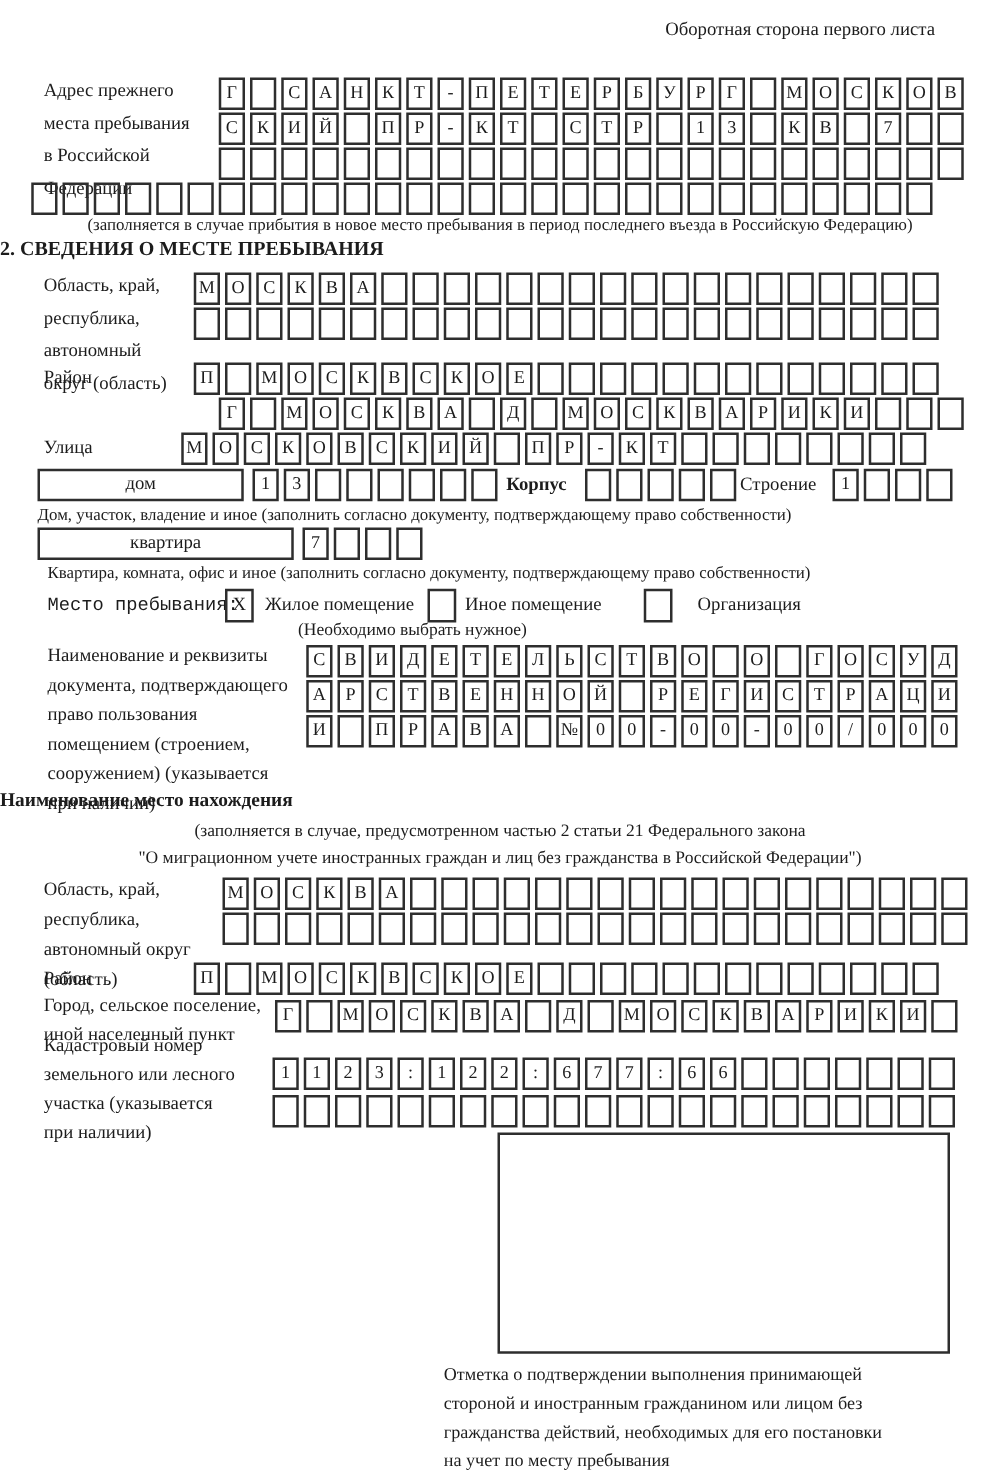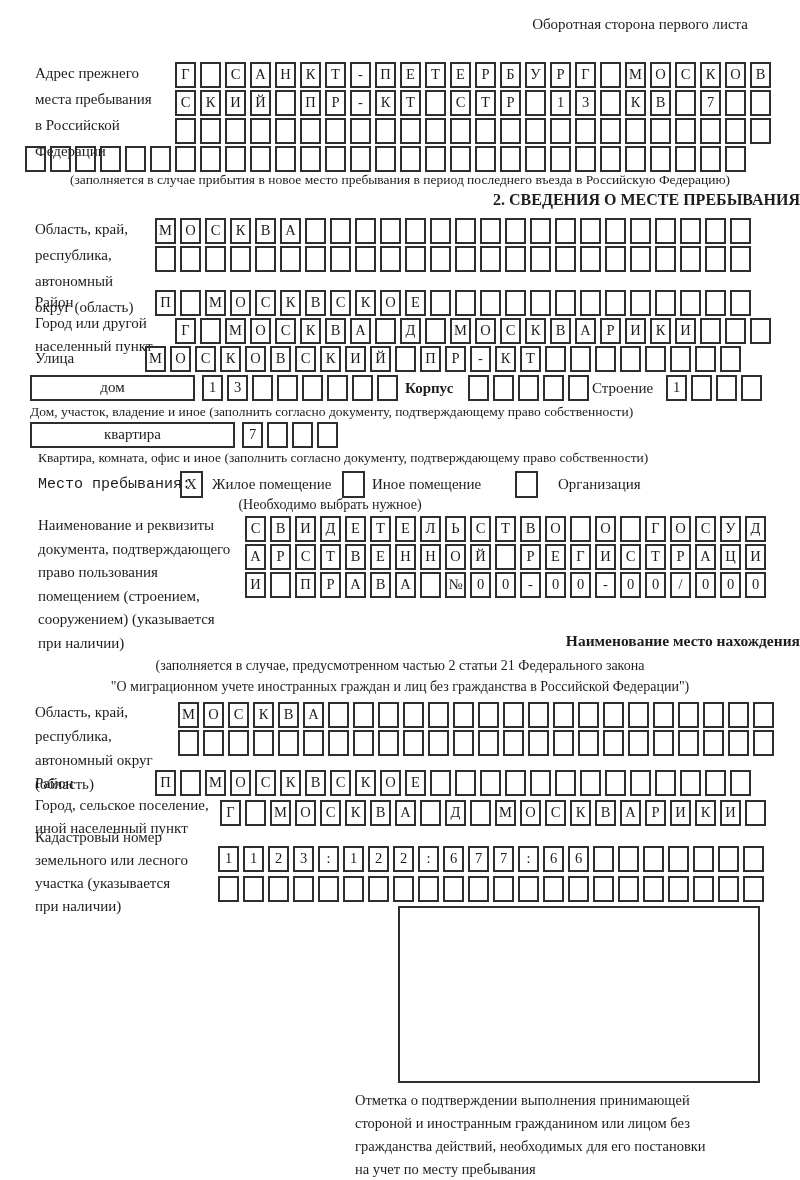--- a/index.html
+++ b/index.html
@@ -18,21 +18,21 @@
   }
   .checkbox{
     display:inline-block;width:23px;height:27px;border:2px solid #2e2e2e;box-sizing:border-box;
     text-align:center;font-size:15px;line-height:22px;vertical-align:top;
   }
   .wide-box{
     border:2px solid #2e2e2e;box-sizing:border-box;height:26px;
     text-align:center;font-size:15px;line-height:21px;
   }
   .center-note{left:0;width:800px;text-align:center;font-size:13.5px;}
-  .sec-title{left:0;width:800px;text-align:right;font-size:16px;font-weight:bold;}
+  .sec-title{left:0;width:800px;text-align:left;font-size:16px;font-weight:bold;}
   .caption{font-size:13.5px;}
   .corner{font-size:15px;}
   .mark-rect{border:2px solid #2e2e2e;box-sizing:border-box;background:#fff;}
 </style>
 </head>
 <body>
 
 <div class="page">
 
   <div class="abs corner" style="top:16px;right:52px;">Оборотная сторона первого листа</div>
@@ -52,22 +52,20 @@
   <div class="abs lbl" style="left:35px;top:216px;width:130px;line-height:26px;">Область, край,
 республика,
 автономный
 округ (область)</div>
   <div class="row" style="left:155px;top:218px;"><span class="cbox">М</span><span class="cbox">О</span><span class="cbox">С</span><span class="cbox">К</span><span class="cbox">В</span><span class="cbox">А</span><span class="cbox"></span><span class="cbox"></span><span class="cbox"></span><span class="cbox"></span><span class="cbox"></span><span class="cbox"></span><span class="cbox"></span><span class="cbox"></span><span class="cbox"></span><span class="cbox"></span><span class="cbox"></span><span class="cbox"></span><span class="cbox"></span><span class="cbox"></span><span class="cbox"></span><span class="cbox"></span><span class="cbox"></span><span class="cbox"></span></div>
   <div class="row" style="left:155px;top:246px;"><span class="cbox"></span><span class="cbox"></span><span class="cbox"></span><span class="cbox"></span><span class="cbox"></span><span class="cbox"></span><span class="cbox"></span><span class="cbox"></span><span class="cbox"></span><span class="cbox"></span><span class="cbox"></span><span class="cbox"></span><span class="cbox"></span><span class="cbox"></span><span class="cbox"></span><span class="cbox"></span><span class="cbox"></span><span class="cbox"></span><span class="cbox"></span><span class="cbox"></span><span class="cbox"></span><span class="cbox"></span><span class="cbox"></span><span class="cbox"></span></div>
 
   <div class="abs lbl" style="left:35px;top:291px;">Район</div>
   <div class="row" style="left:155px;top:290px;"><span class="cbox">П</span><span class="cbox"></span><span class="cbox">М</span><span class="cbox">О</span><span class="cbox">С</span><span class="cbox">К</span><span class="cbox">В</span><span class="cbox">С</span><span class="cbox">К</span><span class="cbox">О</span><span class="cbox">Е</span><span class="cbox"></span><span class="cbox"></span><span class="cbox"></span><span class="cbox"></span><span class="cbox"></span><span class="cbox"></span><span class="cbox"></span><span class="cbox"></span><span class="cbox"></span><span class="cbox"></span><span class="cbox"></span><span class="cbox"></span><span class="cbox"></span></div>
 
-  <div class="abs lbl" style="left:35px;top:312px;width:145px;">Город или другой
-населенный пункт</div>
   <div class="row" style="left:175px;top:318px;"><span class="cbox">Г</span><span class="cbox"></span><span class="cbox">М</span><span class="cbox">О</span><span class="cbox">С</span><span class="cbox">К</span><span class="cbox">В</span><span class="cbox">А</span><span class="cbox"></span><span class="cbox">Д</span><span class="cbox"></span><span class="cbox">М</span><span class="cbox">О</span><span class="cbox">С</span><span class="cbox">К</span><span class="cbox">В</span><span class="cbox">А</span><span class="cbox">Р</span><span class="cbox">И</span><span class="cbox">К</span><span class="cbox">И</span><span class="cbox"></span><span class="cbox"></span><span class="cbox"></span></div>
 
   <div class="abs lbl" style="left:35px;top:347px;">Улица</div>
   <div class="row" style="left:145px;top:346px;"><span class="cbox">М</span><span class="cbox">О</span><span class="cbox">С</span><span class="cbox">К</span><span class="cbox">О</span><span class="cbox">В</span><span class="cbox">С</span><span class="cbox">К</span><span class="cbox">И</span><span class="cbox">Й</span><span class="cbox"></span><span class="cbox">П</span><span class="cbox">Р</span><span class="cbox">-</span><span class="cbox">К</span><span class="cbox">Т</span><span class="cbox"></span><span class="cbox"></span><span class="cbox"></span><span class="cbox"></span><span class="cbox"></span><span class="cbox"></span><span class="cbox"></span><span class="cbox"></span></div>
 
   <div class="abs wide-box" style="left:30px;top:375px;width:165px;">дом</div>
   <div class="row" style="left:202px;top:375px;"><span class="cbox">1</span><span class="cbox">3</span><span class="cbox"></span><span class="cbox"></span><span class="cbox"></span><span class="cbox"></span><span class="cbox"></span><span class="cbox"></span></div>
   <div class="abs lbl" style="left:405px;top:377px;font-weight:bold;">Корпус</div>
   <div class="row" style="left:468px;top:375px;"><span class="cbox"></span><span class="cbox"></span><span class="cbox"></span><span class="cbox"></span><span class="cbox"></span></div>
   <div class="abs lbl" style="left:592px;top:377px;">Строение</div>

